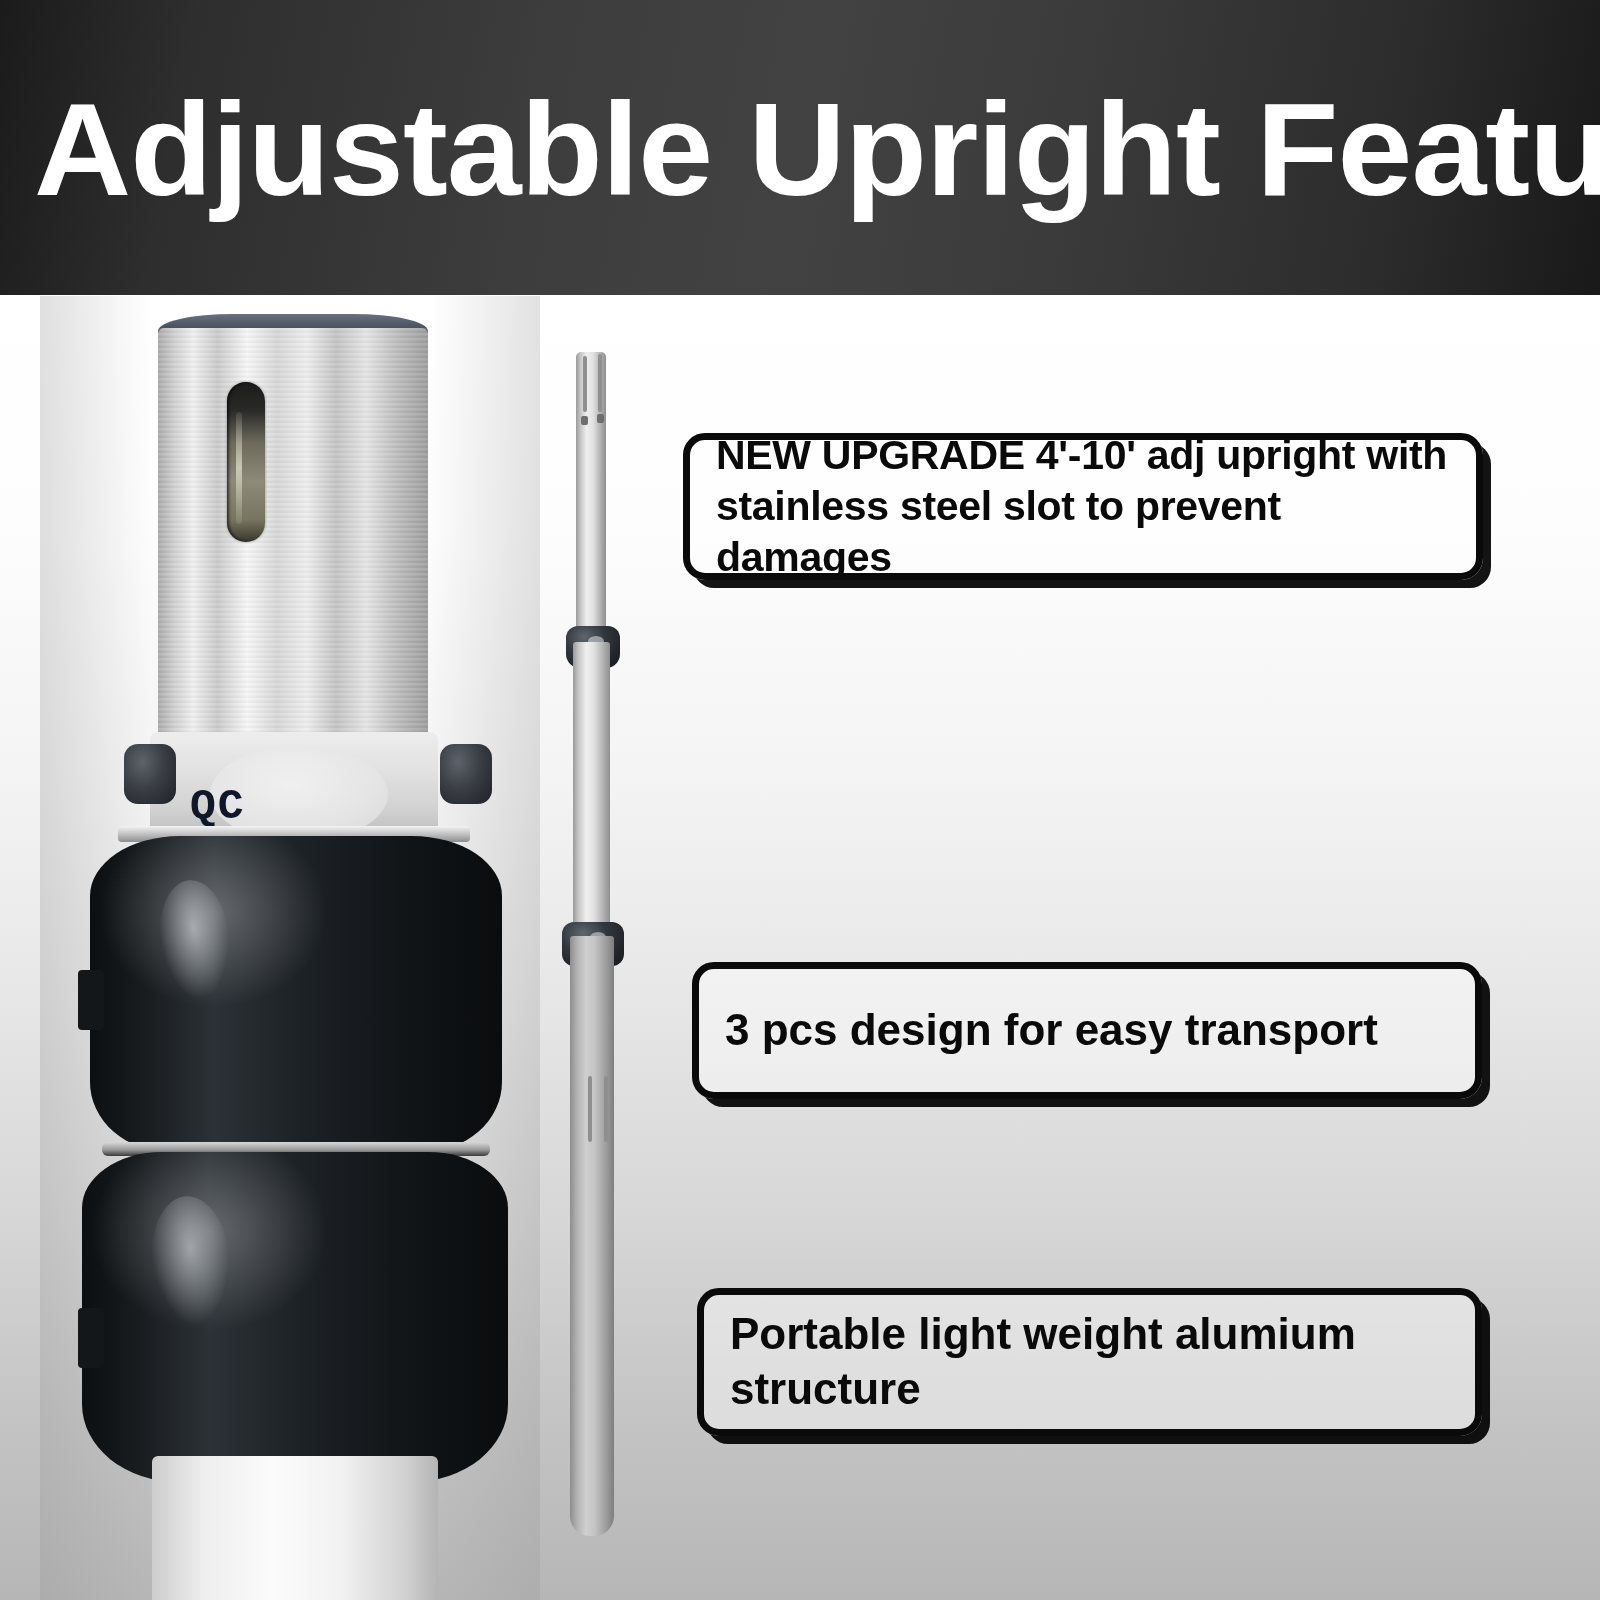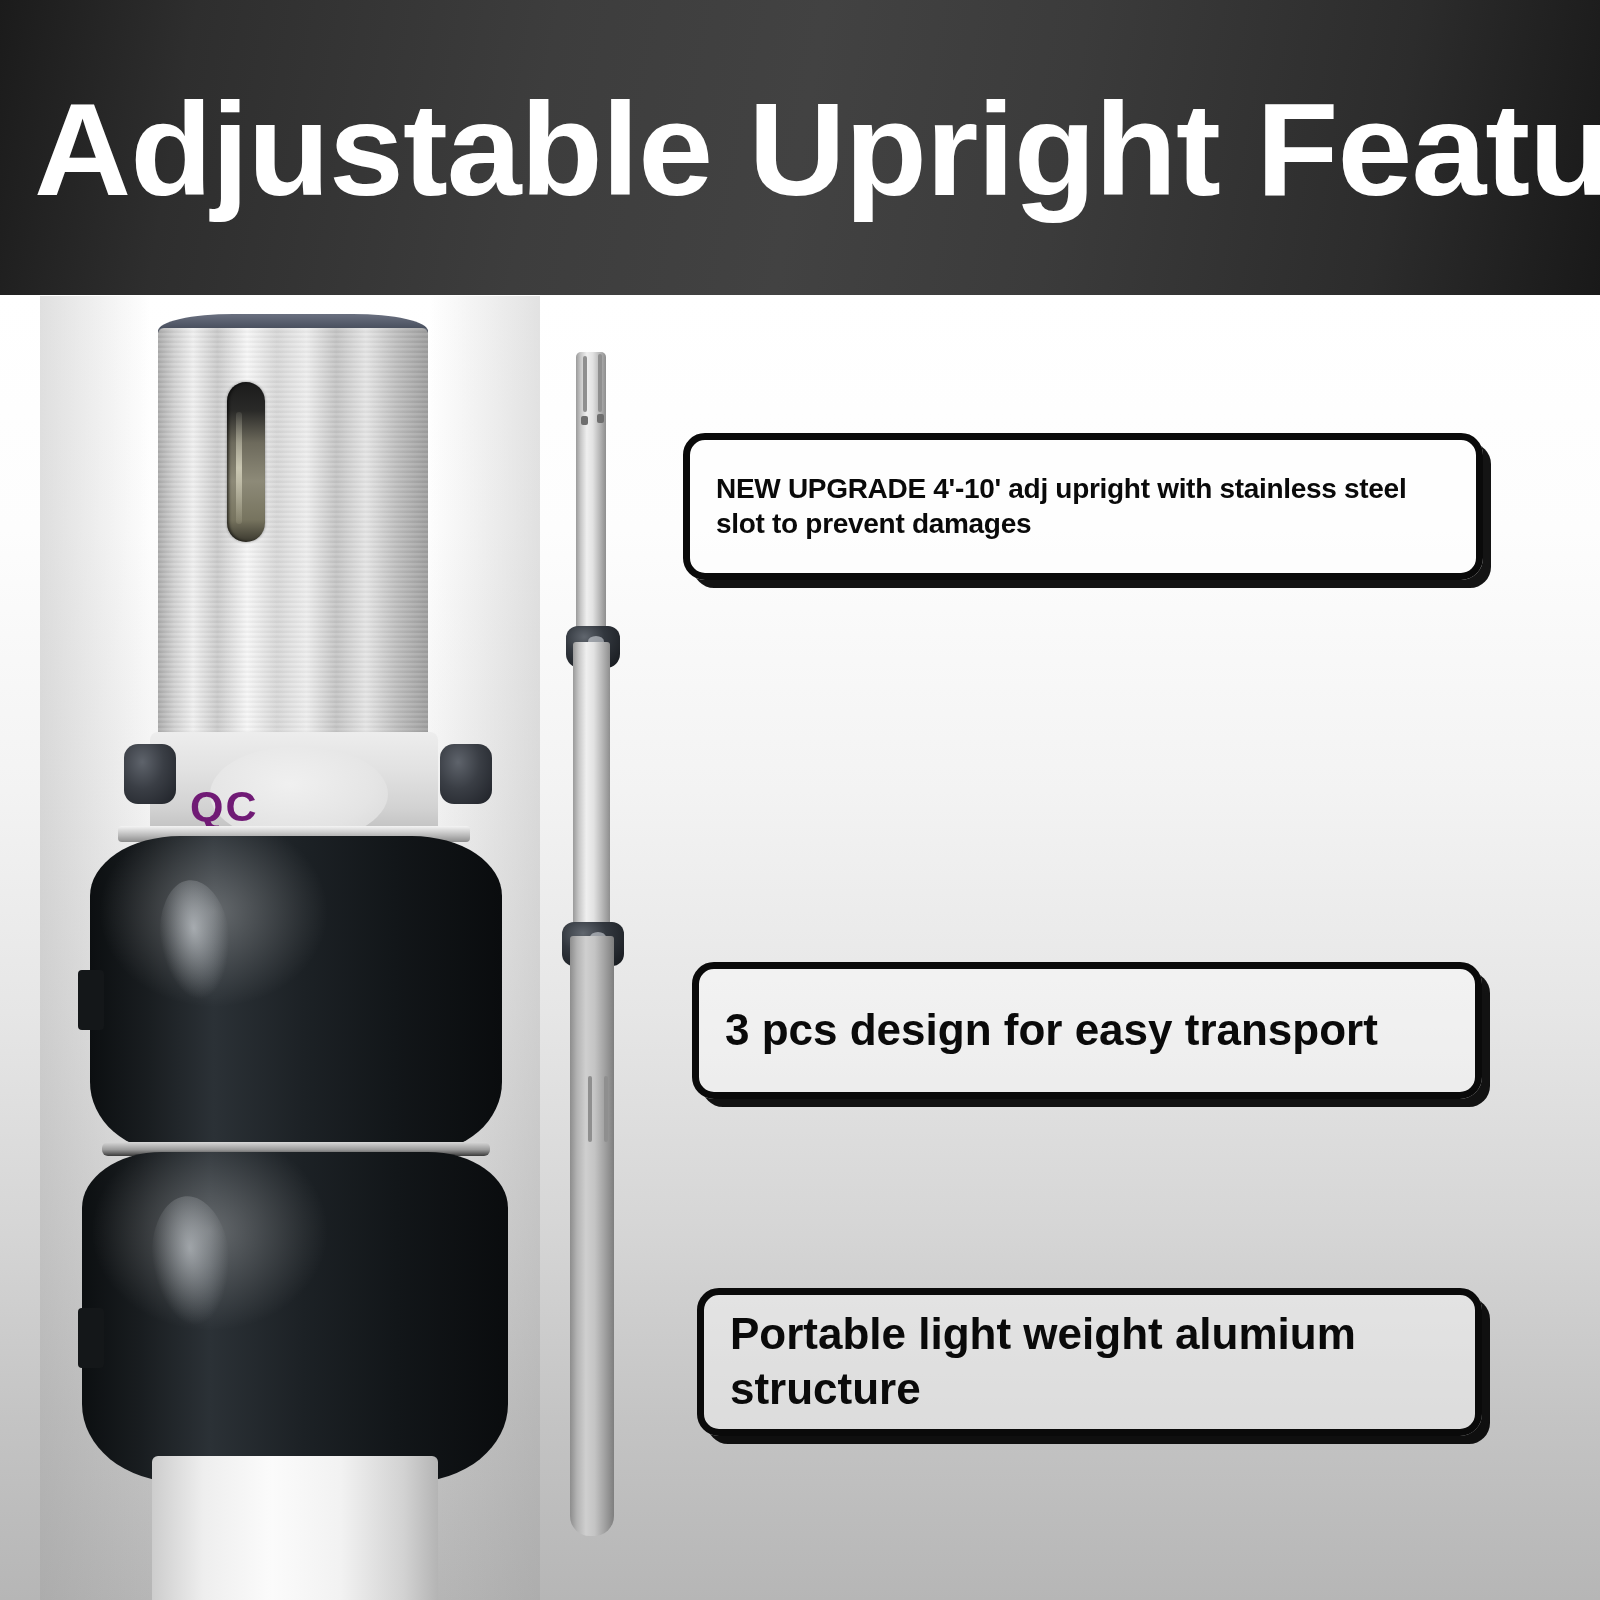--- a/index.html
+++ b/index.html
@@ -90,22 +90,22 @@
     border-radius:8px 8px 5px 5px;
   }
   .collar-disc{
     position:absolute;left:60px;top:14px;width:178px;height:96px;
     background:radial-gradient(ellipse at 45% 40%, #f2f2f2 0%, #e6e6e6 60%, #d8d8d8 100%);
     border-radius:50%;
     opacity:.9;
   }
   .qc-text{
     position:absolute;left:150px;top:486px;width:120px;
-    font-family:Liberation Sans, sans-serif;
-    font-size:43px;font-weight:700;color:#701a75;
+    font-family:Liberation Mono, monospace;
+    font-size:43px;font-weight:700;color:#0f172a;
     letter-spacing:2px;
     text-align:left;
   }
   .knob{
     position:absolute;width:52px;height:60px;
     background:radial-gradient(ellipse at 35% 30%, #5e636b 0%, #3a3e45 45%, #1e2127 100%);
     border-radius:14px;
   }
   .knob.left{left:84px;top:448px;}
   .knob.right{left:400px;top:448px;}
@@ -208,21 +208,21 @@
     display:flex;align-items:center;
   }
   .callout-text{
     font-family:"Liberation Sans",sans-serif;
     font-weight:700;
     color:#0a0a0a;
     padding:0 26px;
     line-height:1.24;
   }
   .c1{left:683px;top:433px;width:800px;height:147px;}
-  .c1 .callout-text{font-size:28px;letter-spacing:-.3px;}
+  .c1 .callout-text{font-size:41px;letter-spacing:-.3px;}
   .c2{left:688px;top:696px;width:795px;height:137px;}
   .c2 .callout-text{font-size:44px;}
   .c3{left:692px;top:962px;width:790px;height:137px;}
   .c3 .callout-text{font-size:44px;}
   .c4{left:697px;top:1288px;width:785px;height:148px;}
   .c4 .callout-text{font-size:44px;}
 </style>
 </head>
 <body>
 

